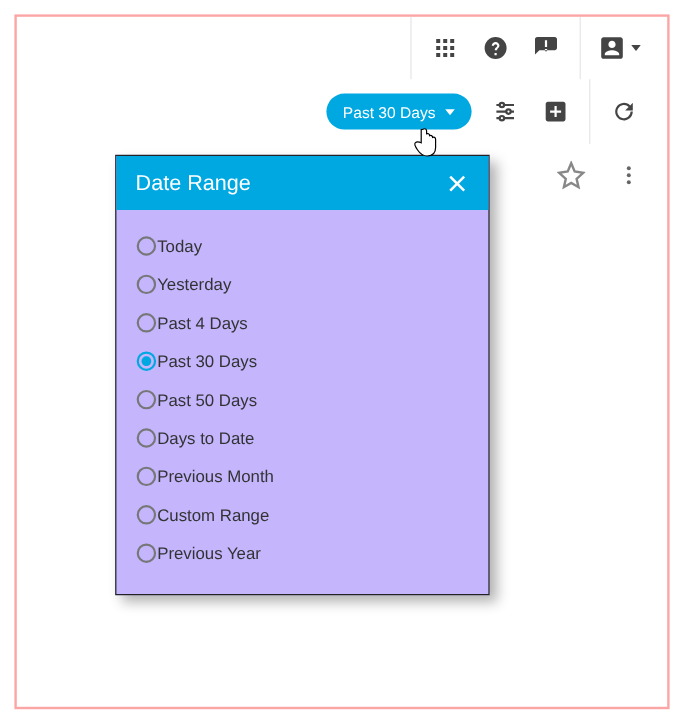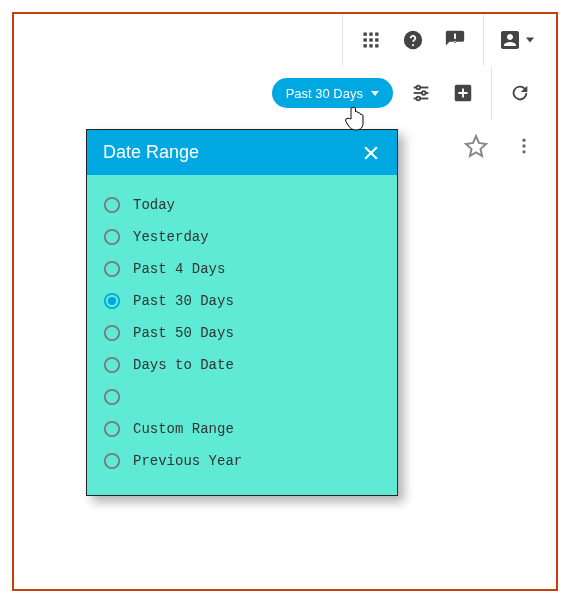--- a/index.html
+++ b/index.html
@@ -7,21 +7,21 @@
     margin: 0;
     padding: 12px;
     background: #fff;
     font-family: Arial, Helvetica, sans-serif;
     width: 570px;
     height: 603px;
   }
   .frame {
     width: 546px;
     height: 579px;
-    border: 2px solid #c2410c;
+    border: 2px solid #fca5a5;
     background: #fff;
     position: relative;
     overflow: hidden;
   }
   .topbar {
     height: 52px;
     display: flex;
     justify-content: flex-end;
     align-items: center;
     padding-right: 8px;
@@ -81,23 +81,23 @@
     position: absolute;
     top: 118px;
     right: 18px;
     display: flex;
     align-items: center;
     gap: 20px;
   }
   .panel {
     position: absolute;
     top: 115px;
-    left: 72px;
+    left: 82px;
     width: 312px;
-    background: #5eead4;
+    background: #c4b5fd;
     border: 1px solid #222;
     box-shadow: 6px 6px 10px rgba(0,0,0,0.3);
   }
   .panel-header {
     background: #00A8E1;
     color: #fff;
     padding: 12px 16px;
     display: flex;
     align-items: center;
     justify-content: space-between;
@@ -107,24 +107,22 @@
   .panel-close {
     cursor: pointer;
     display: inline-flex;
   }
   .panel-body {
     padding: 14px 16px 18px;
   }
   .option {
     display: flex;
     align-items: center;
-    gap: 12px;
     padding: 7px 0;
     cursor: pointer;
-    font-family: Liberation Mono, monospace;
   }
   .radio {
     width: 18px;
     height: 18px;
     flex: 0 0 18px;
   }
   .option-label {
     font-size: 14px;
     color: #333;
   }
@@ -285,20 +283,21 @@
             </svg>
           </span>
           <span class="option-label">Days to Date</span>
         </div>
         <div class="option">
           <span class="radio">
             <svg width="18" height="18" viewBox="0 0 20 20">
               <circle cx="10" cy="10" r="8" fill="none" stroke="#777" stroke-width="2"></circle>
             </svg>
           </span>
+          <span class="option-label">Previous Month</span>
         </div>
         <div class="option">
           <span class="radio">
             <svg width="18" height="18" viewBox="0 0 20 20">
               <circle cx="10" cy="10" r="8" fill="none" stroke="#777" stroke-width="2"></circle>
             </svg>
           </span>
           <span class="option-label">Custom Range</span>
         </div>
         <div class="option">

